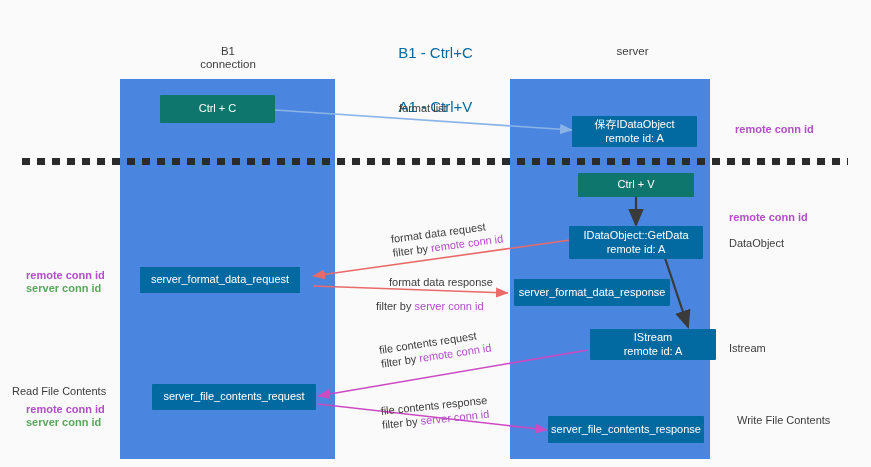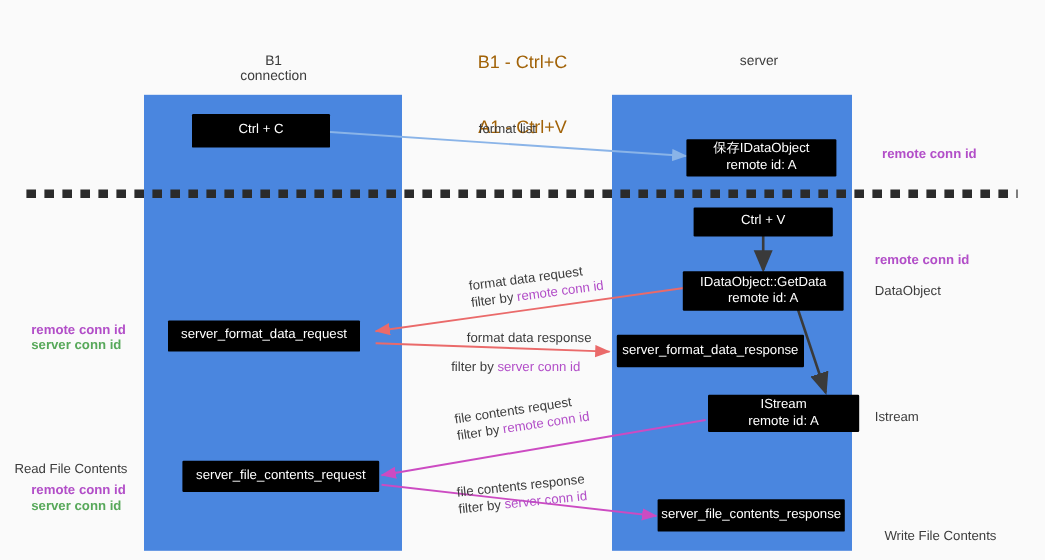--- a/index.html
+++ b/index.html
@@ -11,43 +11,43 @@
   }
   #stage{position:relative;width:871px;height:467px;}
 
   
   .lane{position:absolute;background:#4a86df;}
   #lane-b1{left:120px;top:79px;width:215px;height:380px;}
   #lane-a1{left:510px;top:79px;width:140px;height:380px;}
 
   
   .title{
-    position:absolute;text-align:center;color:#a16207;
+    position:absolute;text-align:center;color:#0369a1;
     font-size:15px;line-height:18px;white-space:pre;
   }
   #diagram-title{left:0;top:8px;width:871px;}
 
   .lane-head{
     position:absolute;text-align:center;color:#3c3c3c;
     font-size:11.5px;line-height:13px;
   }
   #head-b1{left:128px;top:45px;width:200px;}
   #head-a1{left:545px;top:45px;width:175px;}
   .lane-head .l1{display:block;}
   .lane-head .l2{display:block;}
 
   
   .node{
     position:absolute;box-sizing:border-box;
     display:flex;flex-direction:column;align-items:center;justify-content:center;
     color:#ffffff;font-size:11px;line-height:13.5px;text-align:center;
     border-radius:1px;
   }
-  .green{background:#000000;}
-  .orange{background:#000000;}
+  .green{background:#0f766e;}
+  .orange{background:#0369a1;}
 
   
   .lbl{position:absolute;font-size:11px;line-height:14px;color:#3c3c3c;white-space:nowrap;}
   .lbl.b{font-weight:bold;}
   .purple{color:#b24ec8;}
   .green-t{color:#57a85a;}
   .blk{color:#3c3c3c;}
 
   .rot{transform-origin:left top;}
 
@@ -177,21 +177,21 @@
   </div>
 
   <div class="lbl b purple" style="left:735px;top:122px;">remote conn id</div>
 
   <div class="lbl b purple" style="left:729px;top:210px;">remote conn id</div>
 
   <div class="lbl blk" style="left:729px;top:236px;">DataObject</div>
 
   <div class="lbl blk" style="left:729px;top:341px;">Istream</div>
 
-  <div class="lbl blk" style="left:737px;top:440px;">Write File Contents</div>
+  <div class="lbl blk" style="left:737px;top:413px;">Write File Contents</div>
 
   <div class="lbl b purple" style="left:26px;top:268px;">remote conn id</div>
   <div class="lbl b green-t" style="left:26px;top:281px;">server conn id</div>
 
   <div class="lbl blk" style="left:12px;top:384px;">Read File Contents</div>
   <div class="lbl b purple" style="left:26px;top:402px;">remote conn id</div>
   <div class="lbl b green-t" style="left:26px;top:415px;">server conn id</div>
 
 </div>
 

